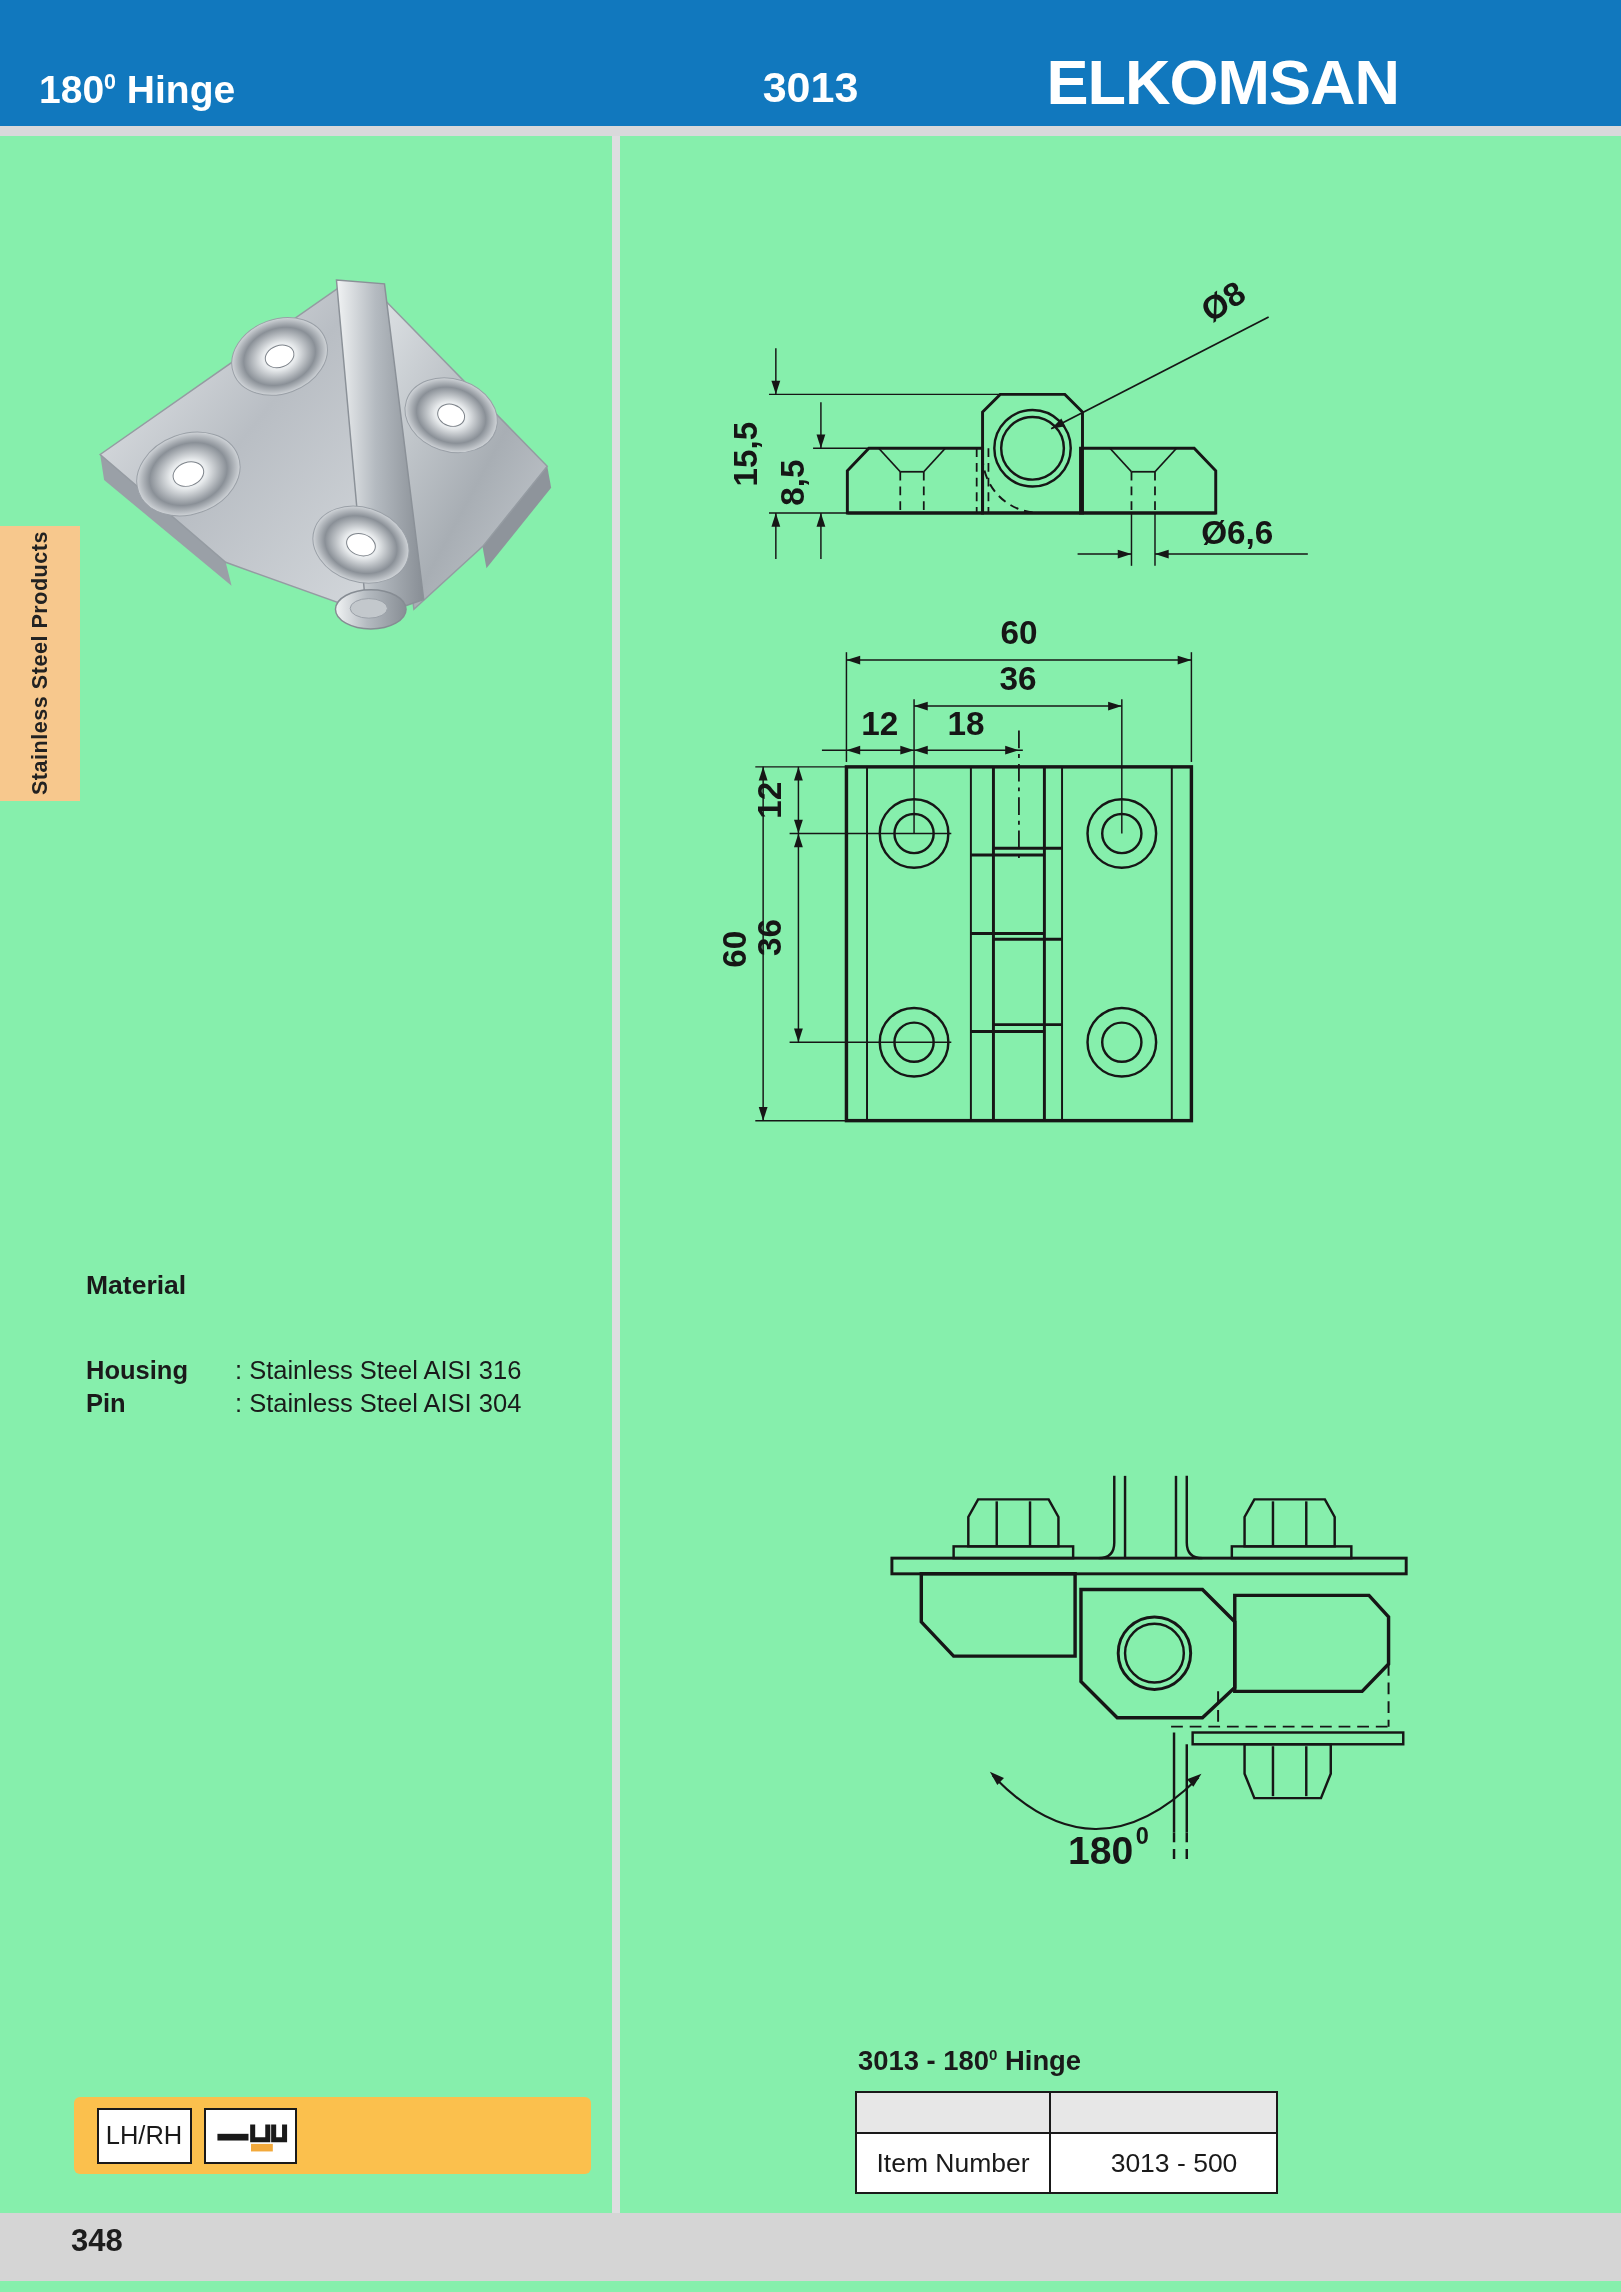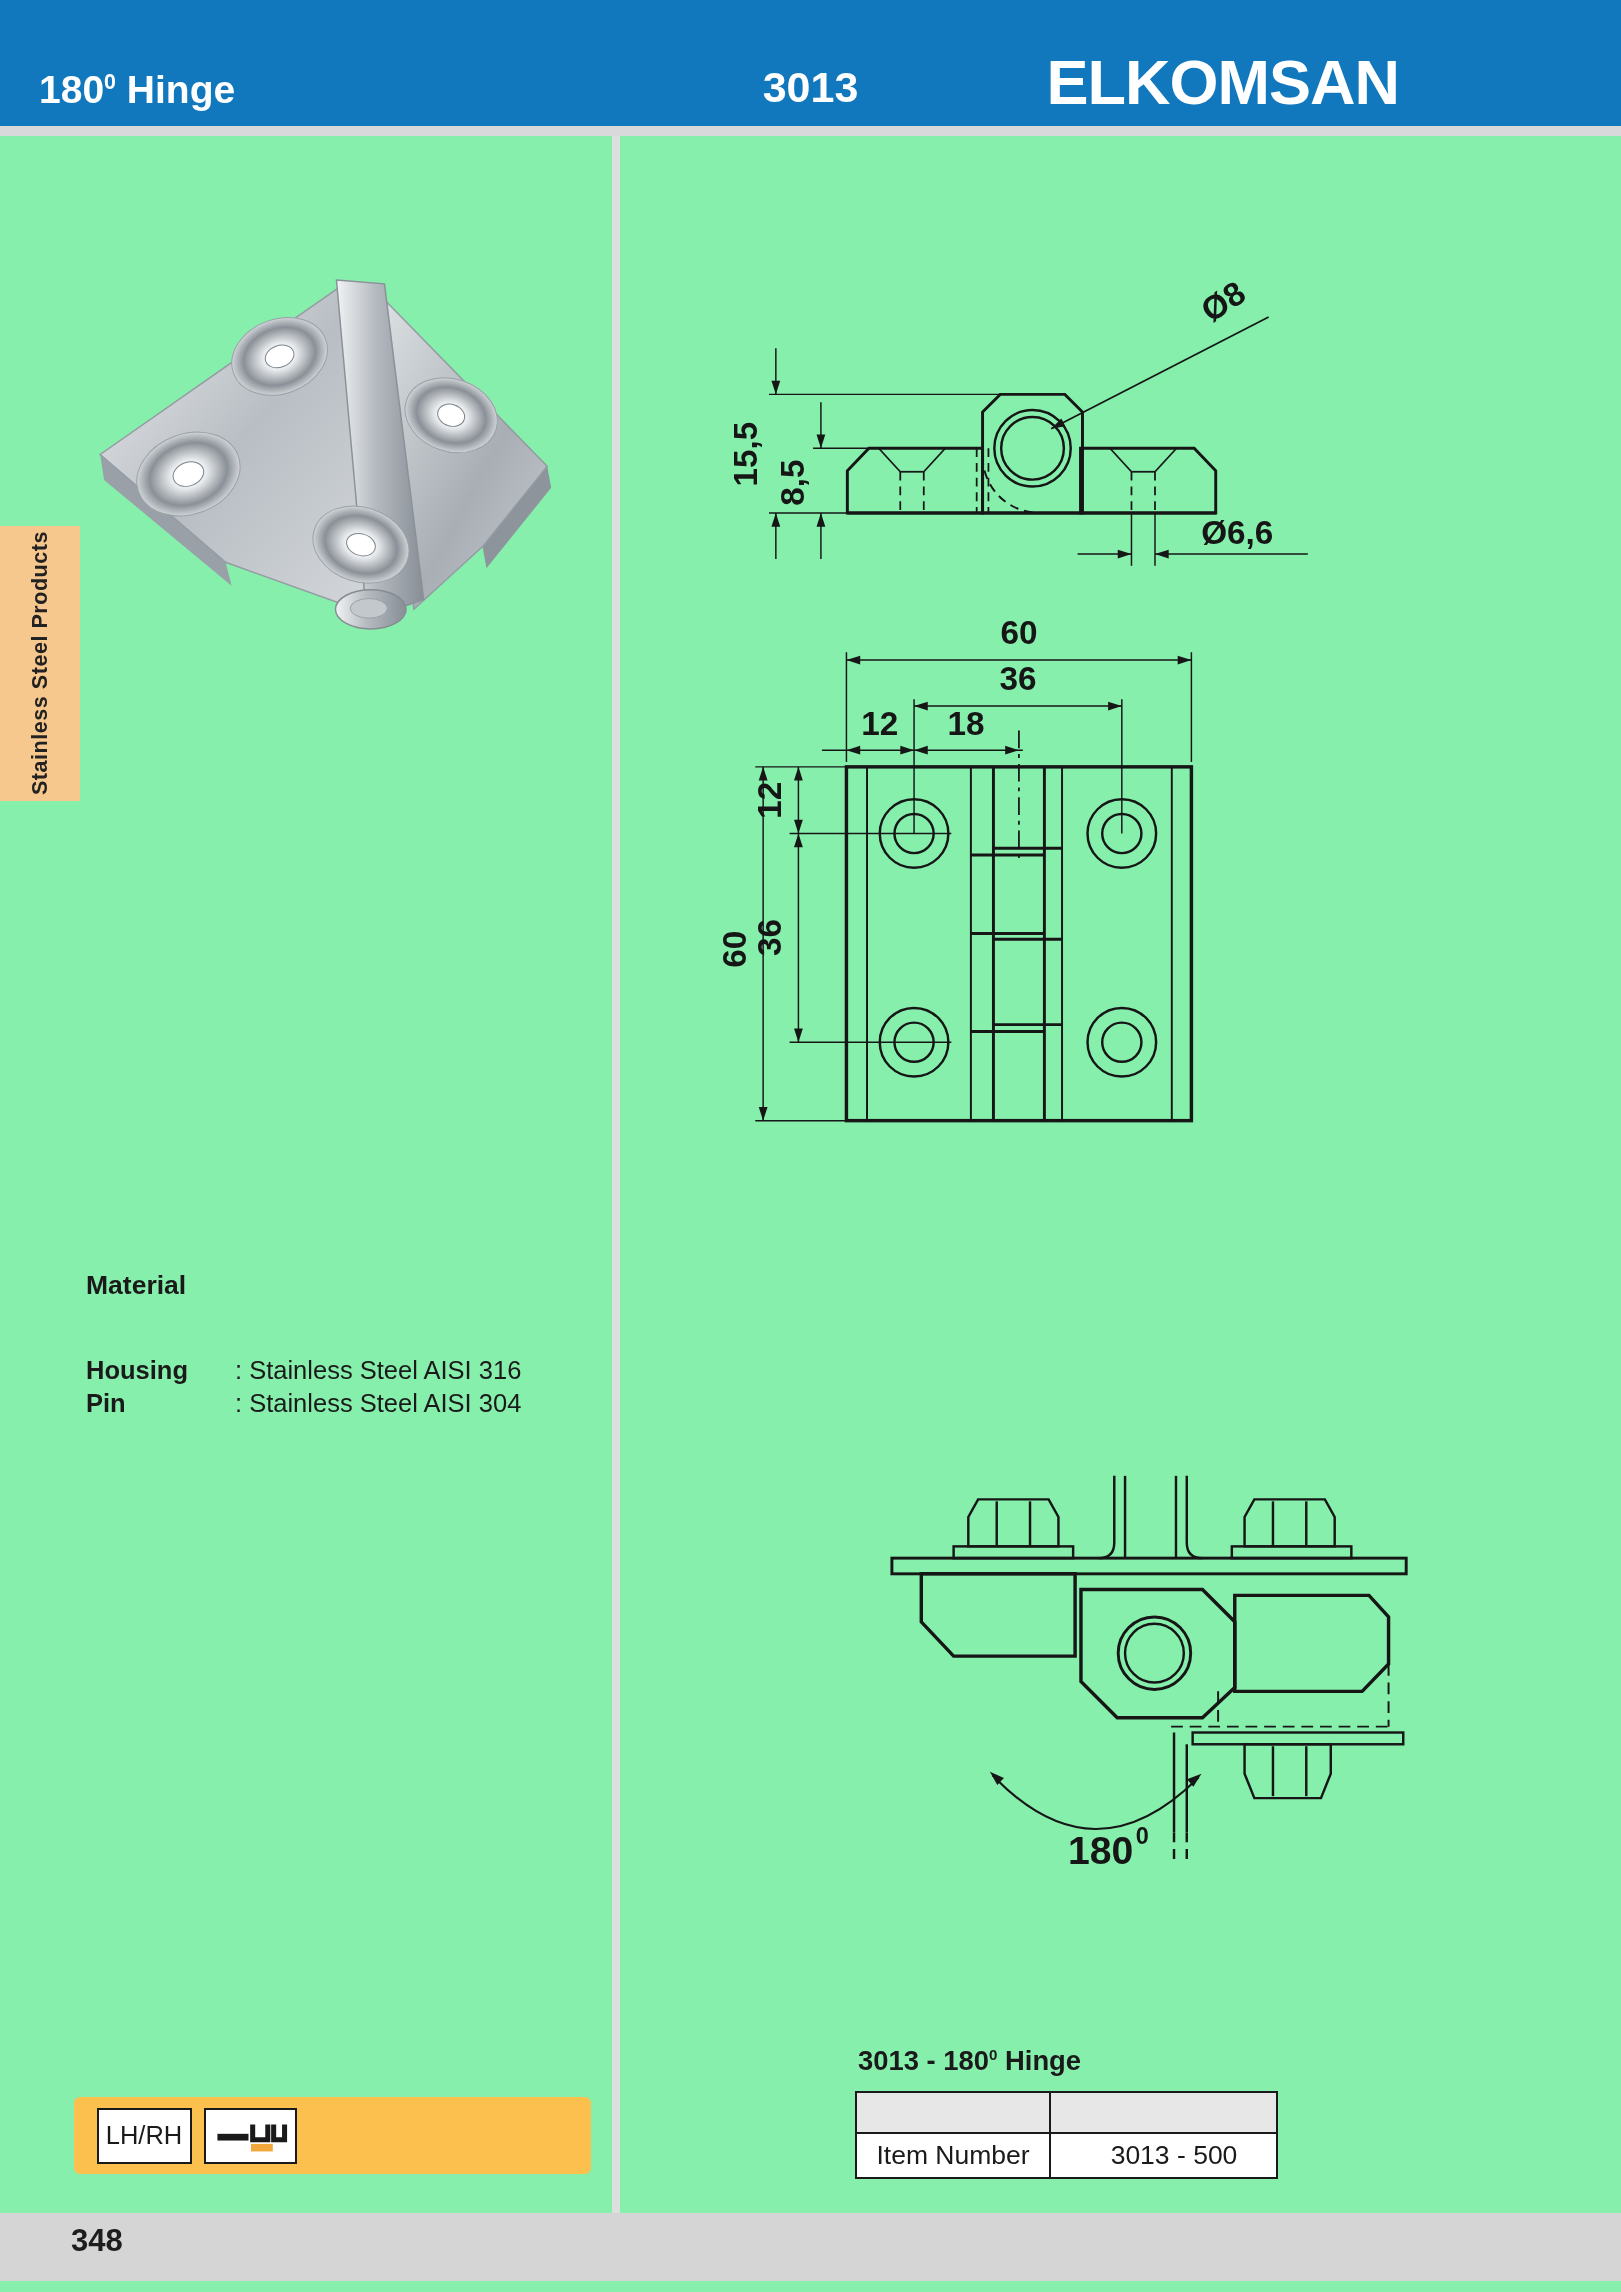--- a/index.html
+++ b/index.html
@@ -33,21 +33,21 @@
   .badge-box{position:absolute;top:10.8px;height:56px;background:#fff;border:2.9px solid #1a1a1a;box-sizing:border-box;
     display:flex;align-items:center;justify-content:center;}
   .badge-box.b1{left:22.5px;width:95px;font-size:25.5px;}
   .badge-box.b2{left:130px;width:93px;}
   
   .svg-abs{position:absolute;}
   .tbl-title{position:absolute;left:858px;top:2045px;font-size:27.4px;font-weight:bold;}
   .ptable{position:absolute;left:855px;top:2091px;width:423px;border:2.9px solid #1a1a1a;box-sizing:border-box;}
   .pt-row{display:flex;}
   .pt-row.head{height:39px;background:#E7E7E7;border-bottom:2.9px solid #1a1a1a;}
-  .pt-row.body{height:43px;background:#fff;}
+  .pt-row.body{height:58px;background:#fff;}
   .pt-cell{box-sizing:border-box;display:flex;align-items:center;justify-content:center;font-size:26.5px;}
   .pt-c1{width:194px;border-right:2.9px solid #1a1a1a;}
   .pt-c2{flex:1;padding-left:21px;}
   
   .footer{position:absolute;left:0;top:2213px;width:1621px;height:68px;background:#D5D5D5;}
   .page-num{position:absolute;left:71px;top:9.8px;font-size:31px;font-weight:600;color:#1d1d1d;}
   
   .td-line{stroke:#161616;fill:none;}
   .td-text{font-family:"Liberation Sans","DejaVu Sans",sans-serif;font-size:34px;font-weight:bold;fill:#161616;}
   .td-arrow{fill:#161616;stroke:none;}

